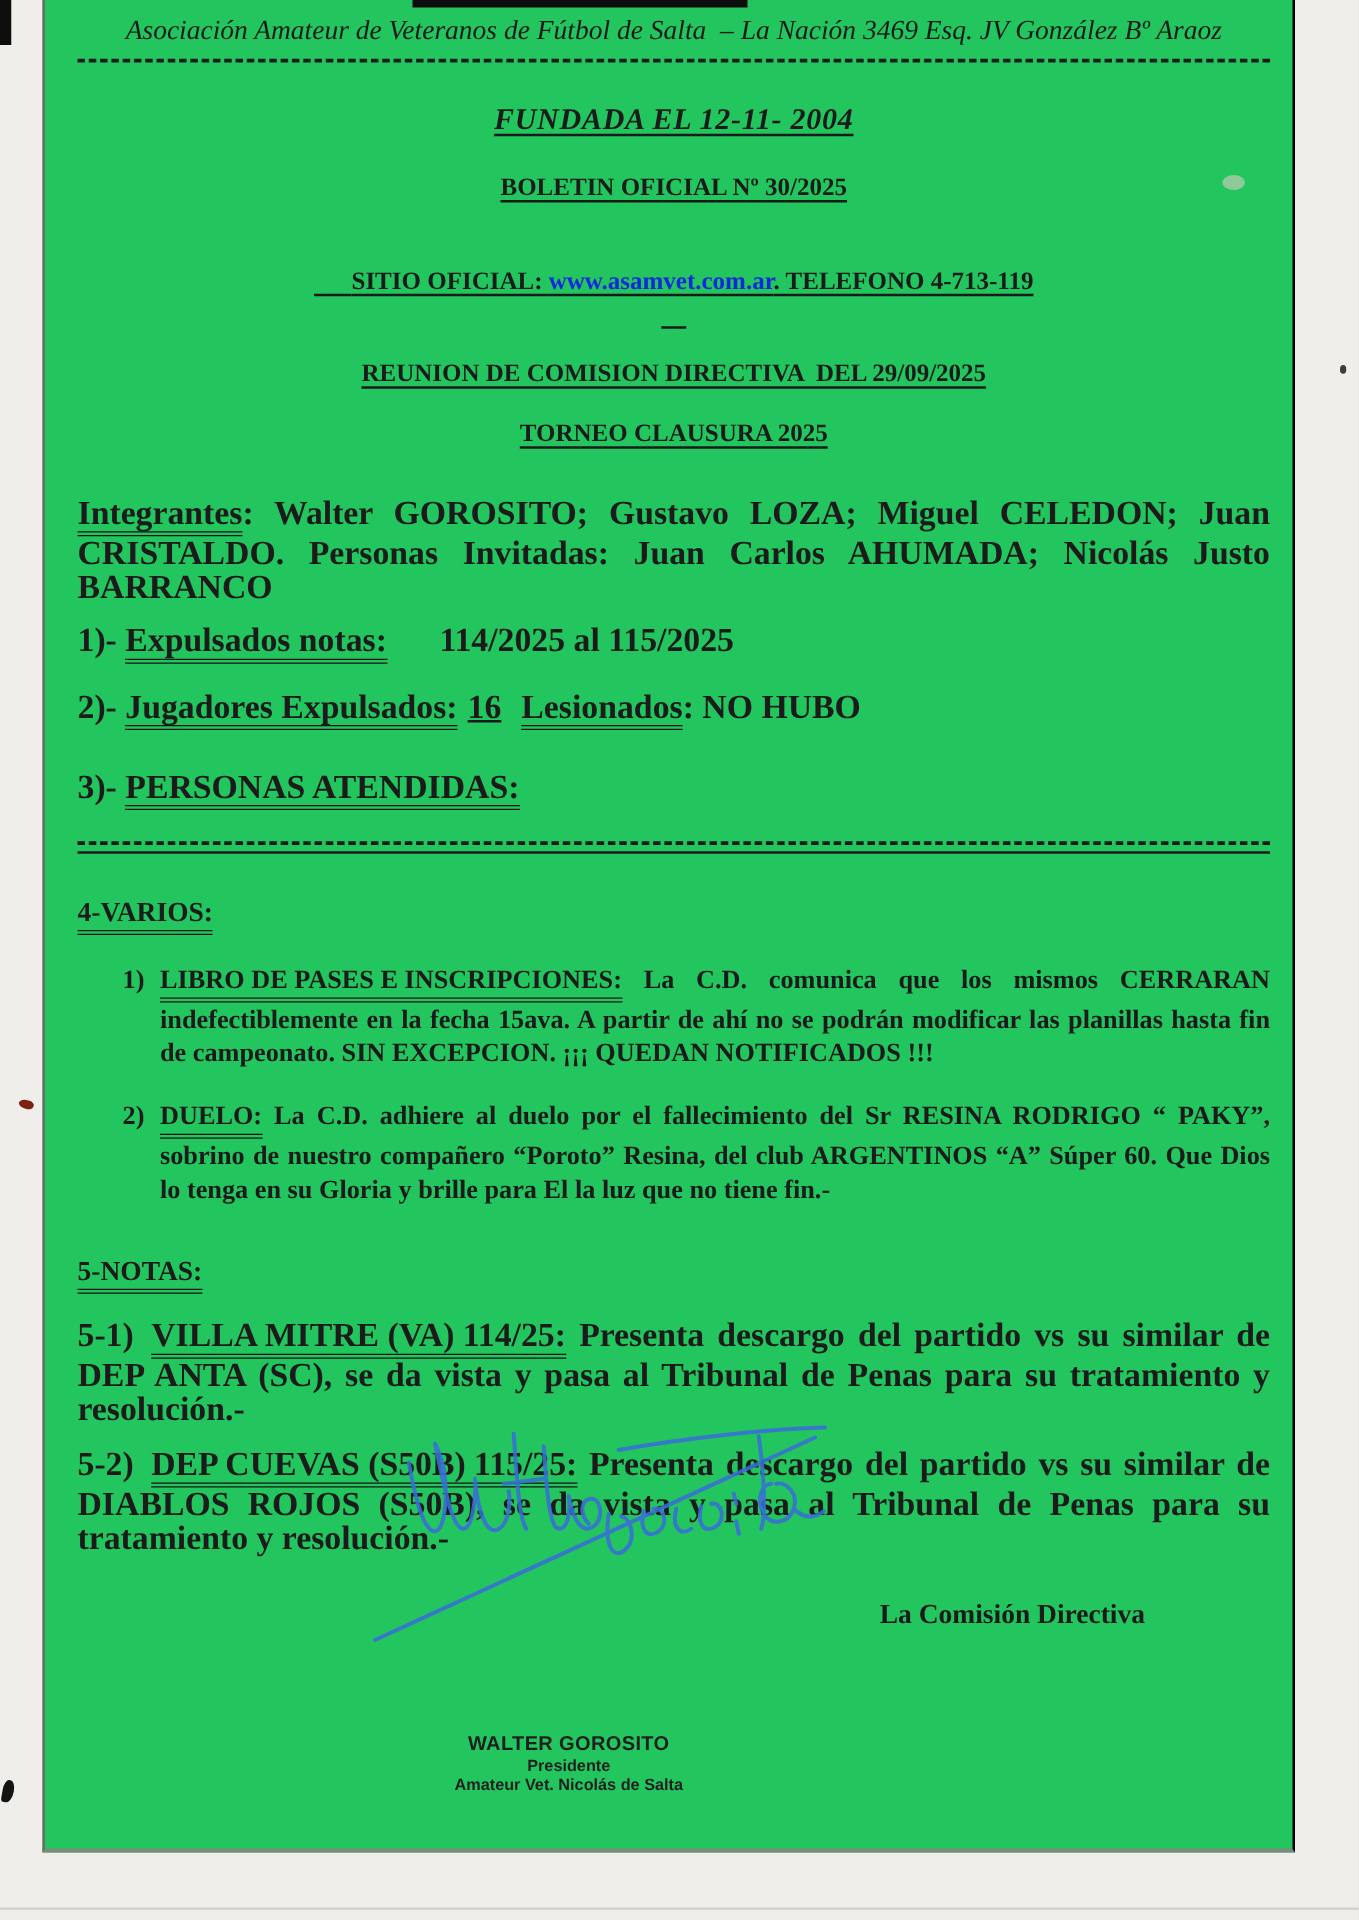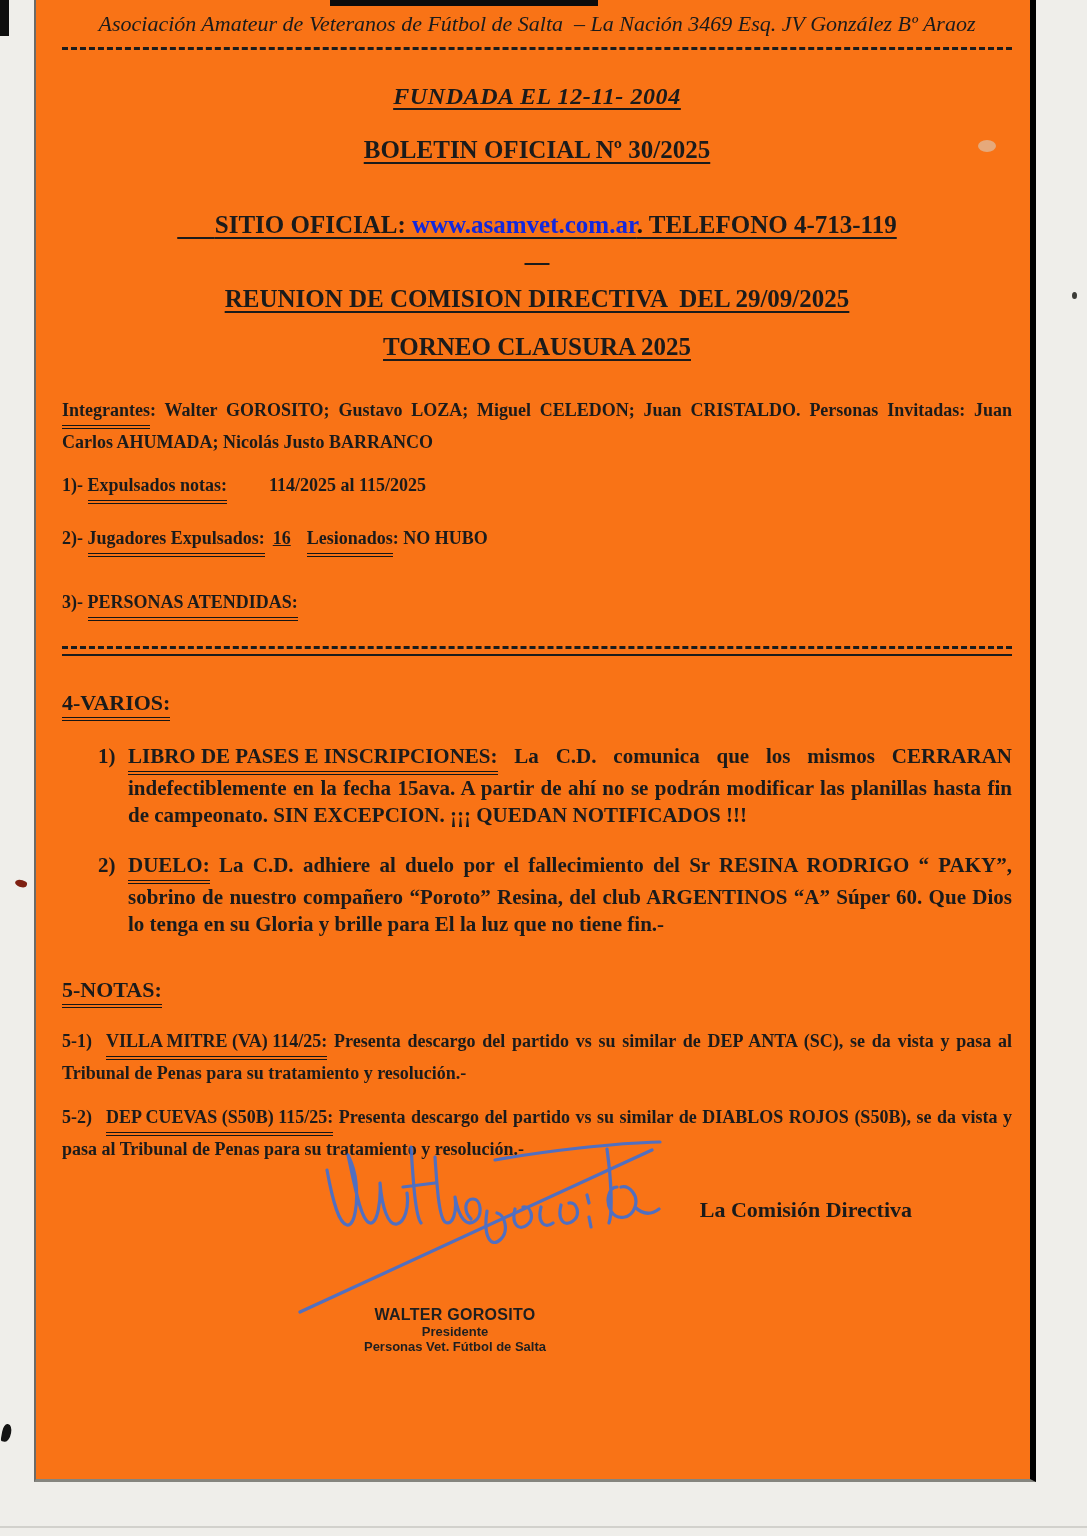--- a/index.html
+++ b/index.html
@@ -1,33 +1,33 @@
 <!DOCTYPE html>
 <html><head>
 <meta charset="utf-8">
 <style>
   html,body{margin:0;padding:0;background:#e6e5e1;}
   .canvas{position:relative;width:1087px;height:1536px;background:#efeeea;overflow:hidden;
           font-family:"Liberation Serif",serif;color:#1b1b1b;}
   .page{position:absolute;left:34px;top:0;width:1002px;height:1482px;box-sizing:border-box;
-        background:#f97316;border-left:2px solid #6b6b68;border-right:6px solid #000000;
+        background:#22c55e;border-left:2px solid #6b6b68;border-right:2px solid #000000;
         border-bottom:3px solid #85857f;padding:8px 18px 0 26px;}
   p{margin:0;}
   .masthead{font-style:italic;font-size:22px;line-height:28px;text-align:center;white-space:pre-wrap;margin-top:2px;}
   .rule-dashed{border-top:3px dashed #1d1d1d;margin-top:9px;}
   .founded{text-align:center;font-weight:bold;font-style:italic;font-size:24px;line-height:28px;margin-top:32px;letter-spacing:.6px;}
-  .c{text-align:center;font-weight:bold;font-size:25px;line-height:26px;white-space:pre-wrap;}
+  .c{text-align:center;font-weight:bold;font-size:20px;line-height:26px;white-space:pre-wrap;}
   .boletin{margin-top:27px;}
   .sitio{margin-top:23px;}
   .reunion{margin-top:22px;}
   .torneo{margin-top:22px;}
   .u{text-decoration:underline;text-decoration-thickness:2px;text-underline-offset:4px;}
   .du{display:inline-block;border-bottom:4px double #151515;padding-bottom:1px;}
   .link{color:#1228dd;}
-  .b{font-weight:bold;font-size:18px;line-height:27px;text-align:justify;}
+  .b{font-weight:bold;font-size:27px;line-height:27px;text-align:justify;}
   .members{margin-top:37px;}
   .agenda{font-size:19.5px;letter-spacing:-.4px;white-space:nowrap;text-align:left;}
   .ingresaron{margin-top:16px;}
   .ingresaron .val{margin-left:42px;}
   .expulsados{margin-top:21px;}
   .expulsados .gap1{margin-left:8px;text-decoration:underline;}
   .expulsados .gap2{margin-left:16px;}
   .atendidas{margin-top:32px;}
   .rule-double{border-top:3px dashed #1c1c1c;border-bottom:2px solid #1c1c1c;height:5px;margin-top:25px;}
   .sec-head{font-weight:bold;font-size:22px;line-height:27px;}
@@ -108,21 +108,21 @@
     <p class="b nota nota1"><span class="nnum">5-1)</span><span class="du">VILLA MITRE (VA) 114/25:</span><span> Presenta descargo del partido vs su similar de DEP ANTA (SC), se da vista y pasa al Tribunal de Penas para su tratamiento y resolución.-</span></p>
 
     <p class="b nota"><span class="nnum">5-2)</span><span class="du">DEP CUEVAS (S50B) 115/25:</span><span> Presenta descargo del partido vs su similar de DIABLOS ROJOS (S50B), se da vista y pasa al Tribunal de Penas para su tratamiento y resolución.-</span></p>
 
     <p class="closing">La Comisión Directiva</p>
 
     <div class="sig-area">
       <div class="sig-name-block">
         <div class="sig-name">WALTER GOROSITO</div>
         <div class="sig-title">Presidente</div>
-        <div class="sig-org">Personas Vet. Fútbol de Salta</div>
+        <div class="sig-org">Amateur Vet. Nicolás de Salta</div>
       </div>
     </div>
 
   </div>
 
   <svg class="sig-svg" width="400" height="200" viewBox="0 0 400 200">
     <g stroke="#3a6fd8" stroke-width="3.2" fill="none" stroke-linecap="round" opacity="0.88">
       <path d="M32,45 C38,78 44,98 52,100 C60,101 63,78 61,58 C60,46 56,36 53,30
         M53,30 C60,62 66,96 75,98 C83,99 86,74 85,58
         M85,58 C87,82 93,101 102,99 C110,97 114,82 112,68

